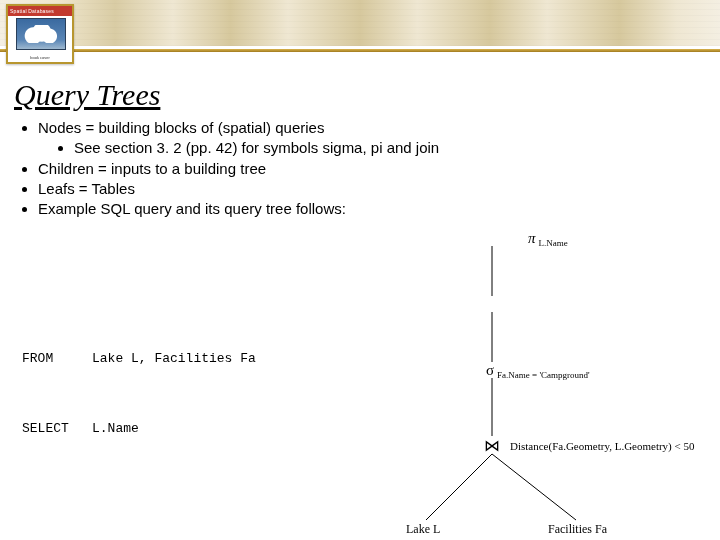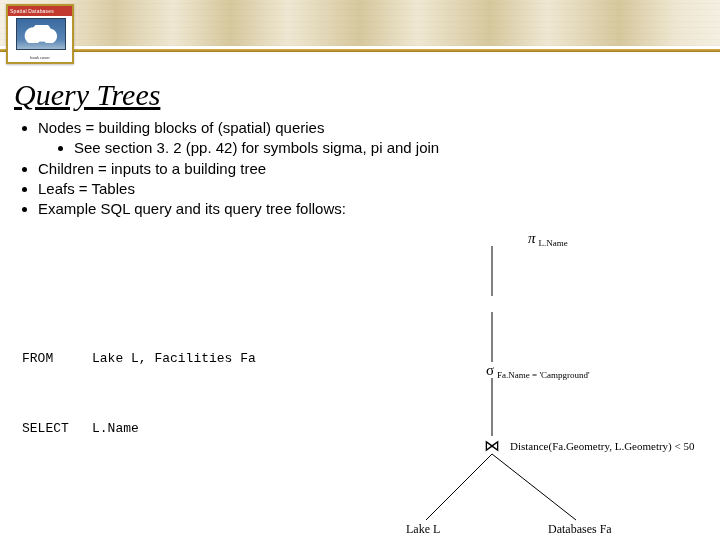--- a/index.html
+++ b/index.html
@@ -231,16 +231,16 @@
       <span class="sym" style="font-size:15px;">σ</span>
       <span class="sub">Fa.Name = 'Campground'</span>
     </div>
 
     <div class="lbl" style="left:104px; top:204px;">
       <span class="sym" style="font-size:16px;">⋈</span>
     </div>
     <div class="lbl small" style="left:130px; top:208px;">Distance(Fa.Geometry, L.Geometry) &lt; 50</div>
 
     <div class="lbl" style="left:26px; top:278px;margin-top:12px;">Lake L</div>
-    <div class="lbl" style="left:168px; top:290px;">Databases Fa</div>
+    <div class="lbl" style="left:168px; top:290px;">Facilities Fa</div>
   </div>
 
 </div>
 
 </body></html>

